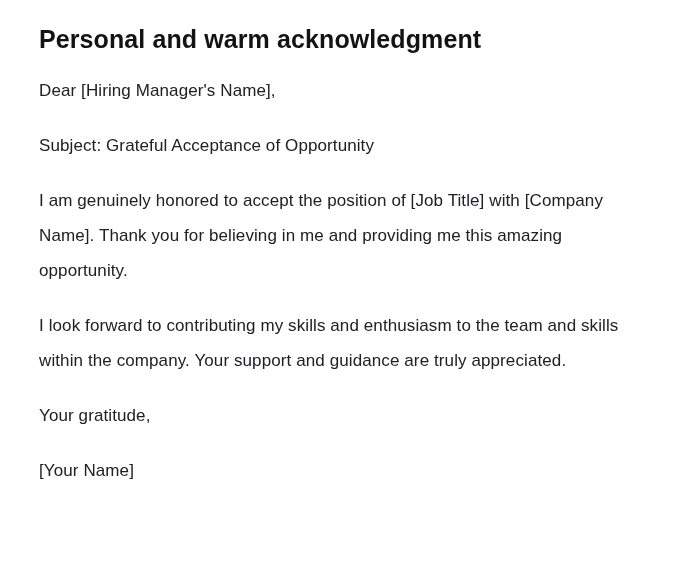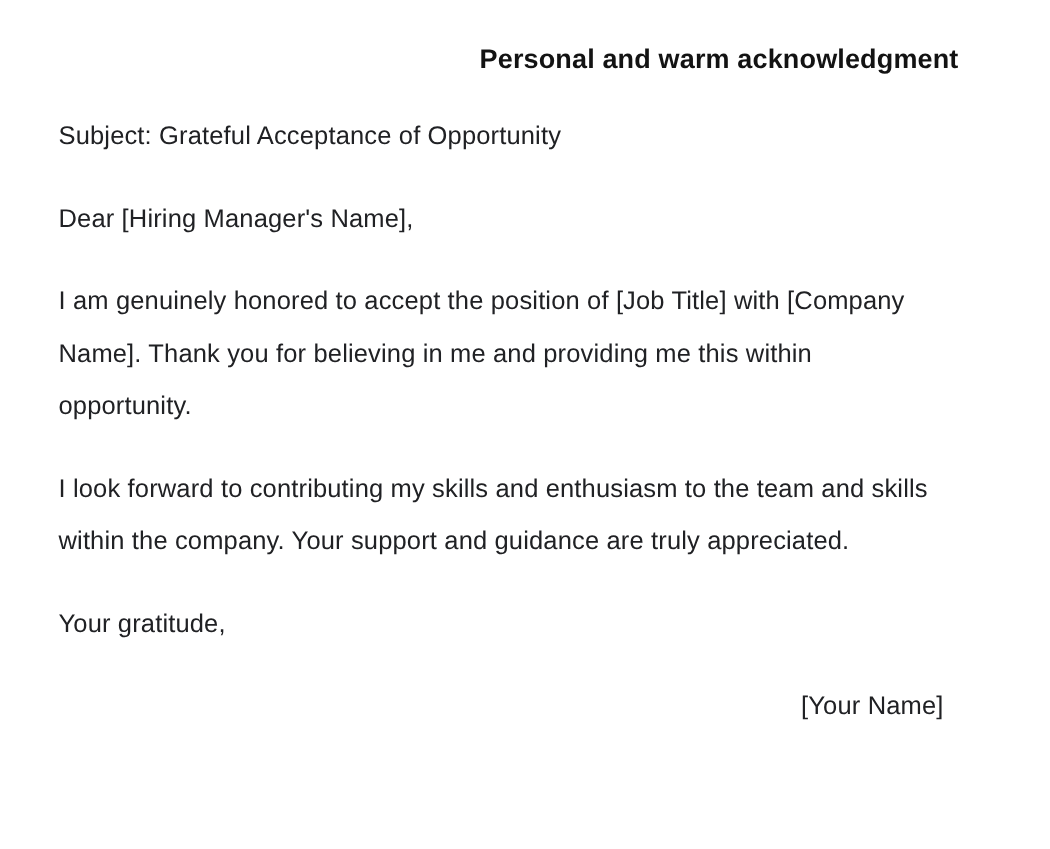--- a/index.html
+++ b/index.html
@@ -15,52 +15,50 @@
   }
   .doc {
     box-sizing: border-box;
     width: 700px;
     height: 566px;
     padding: 26px 40px 0 39px;
     background: #ffffff;
   }
   .doc-heading {
     margin: 0 0 20px 0;
-    font-size: 18px;
+    font-size: 25px;
     line-height: 27px;
     font-weight: 700;
     color: #131313;
     letter-spacing: 0.1px;
     max-width: 600px;
-    text-align: right;
   }
   .doc-para {
     margin: 0 0 20px 0;
     font-size: 17px;
     line-height: 35px;
     font-weight: 400;
     color: #202124;
     letter-spacing: 0.1px;
     max-width: 590px;
   }
   .doc-para:last-child {
     margin-bottom: 0;
-    text-align: right;
   }
 </style>
 </head>
 <body>
 
 <div class="doc">
   <h2 class="doc-heading">Personal and warm acknowledgment</h2>
 
+  <p class="doc-para">Dear [Hiring Manager's Name],</p>
+
   <p class="doc-para">Subject: Grateful Acceptance of Opportunity</p>
 
-  <p class="doc-para">Dear [Hiring Manager's Name],</p>
-
-  <p class="doc-para">I am genuinely honored to accept the position of [Job Title] with [Company Name]. Thank you for believing in me and providing me this within opportunity.</p>
+  <p class="doc-para">I am genuinely honored to accept the position of [Job Title] with [Company Name]. Thank you for believing in me and providing me this amazing opportunity.</p>
 
   <p class="doc-para">I look forward to contributing my skills and enthusiasm to the team and skills within the company. Your support and guidance are truly appreciated.</p>
 
   <p class="doc-para">Your gratitude,</p>
 
   <p class="doc-para">[Your Name]</p>
 </div>
 
 </body></html>

